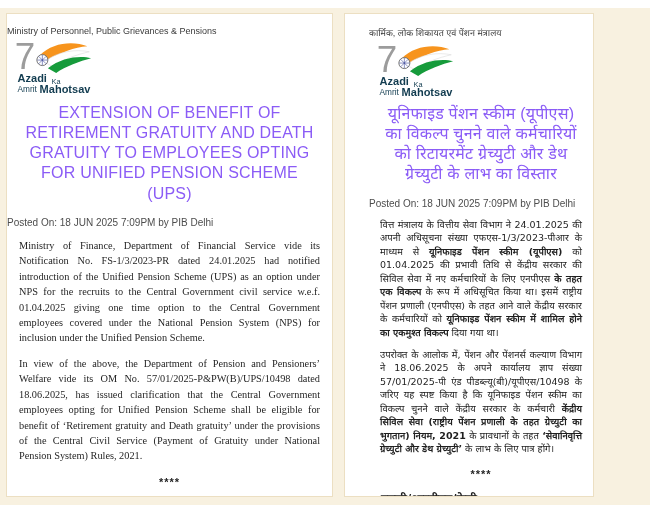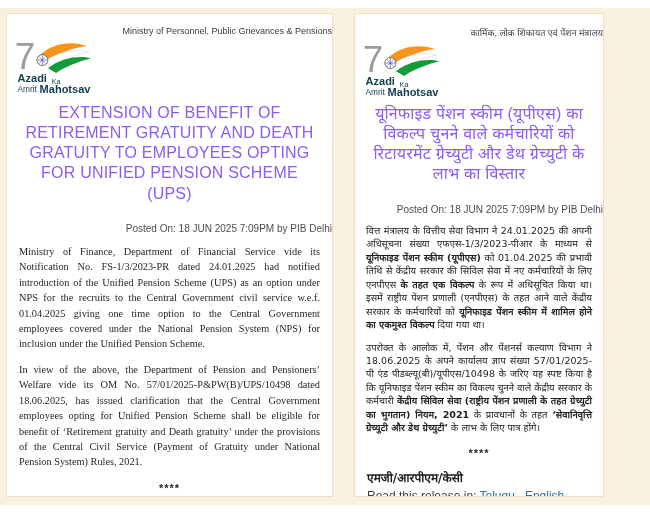--- a/index.html
+++ b/index.html
@@ -2,27 +2,27 @@
 <html><head>
 <meta charset="utf-8">
 <style>
   * { margin:0; padding:0; box-sizing:border-box; }
   html,body { background:#ffffff; }
   body { font-family:"Liberation Sans","DejaVu Sans",sans-serif; }
   .page { position:relative; width:650px; height:520px; background:#ffffff; overflow:hidden; }
   .band { position:absolute; left:0; top:8px; width:650px; height:497px; background:#f8f1e0; }
   .panel { position:absolute; top:13px; height:484px; background:#ffffff; border:1px solid #ecdfc2; overflow:hidden; }
   .panel-left  { left:6px;  width:327px; }
-  .panel-right { left:354px; width:250px; }
+  .panel-right { left:344px; width:250px;padding-left:24px; }
 
-  .ministry { margin-top:12px; text-align:right; font-size:9px; color:#3a3a3a; }
+  .ministry { margin-top:12px; text-align:left; font-size:9px; color:#3a3a3a; }
   .logo { margin:2px 0 0 6px; width:90px; }
   .title { margin:4px 12px 0; text-align:center; font-size:16px; line-height:1.26; color:#8b5cf6; letter-spacing:.2px; }
   .panel-right .title { font-size:16px; margin-top:2px; }
-  .posted { margin-top:19px; text-align:right; font-size:10px; color:#4d4d4d; }
+  .posted { margin-top:13px; text-align:left; font-size:10px; color:#4d4d4d; }
 
   .body-en { margin:2px 12px 0; font-family:Liberation Serif, serif; font-size:10.3px; line-height:1.5; color:#1f1f1f; text-align:justify; }
   .body-en p { margin-top:10px; }
   .body-hi { margin:0 11px 12px; font-family:"DejaVu Sans",sans-serif; font-size:9.5px; line-height:1.42; color:#1f1f1f; text-align:justify; }
   .body-hi p { margin-top:9px; }
   .body-hi b { font-weight:700; }
 
   .stars { margin-top:12px; text-align:center; font-weight:bold; font-size:11px; color:#1f1f1f; letter-spacing:1px; }
   .signature { margin:10px 12px 0; font-weight:bold; font-size:10.5px; color:#1f1f1f; font-family:"Liberation Serif","DejaVu Serif",serif; }
   .panel-right .signature { font-family:"DejaVu Sans",sans-serif; font-size:12px; }

